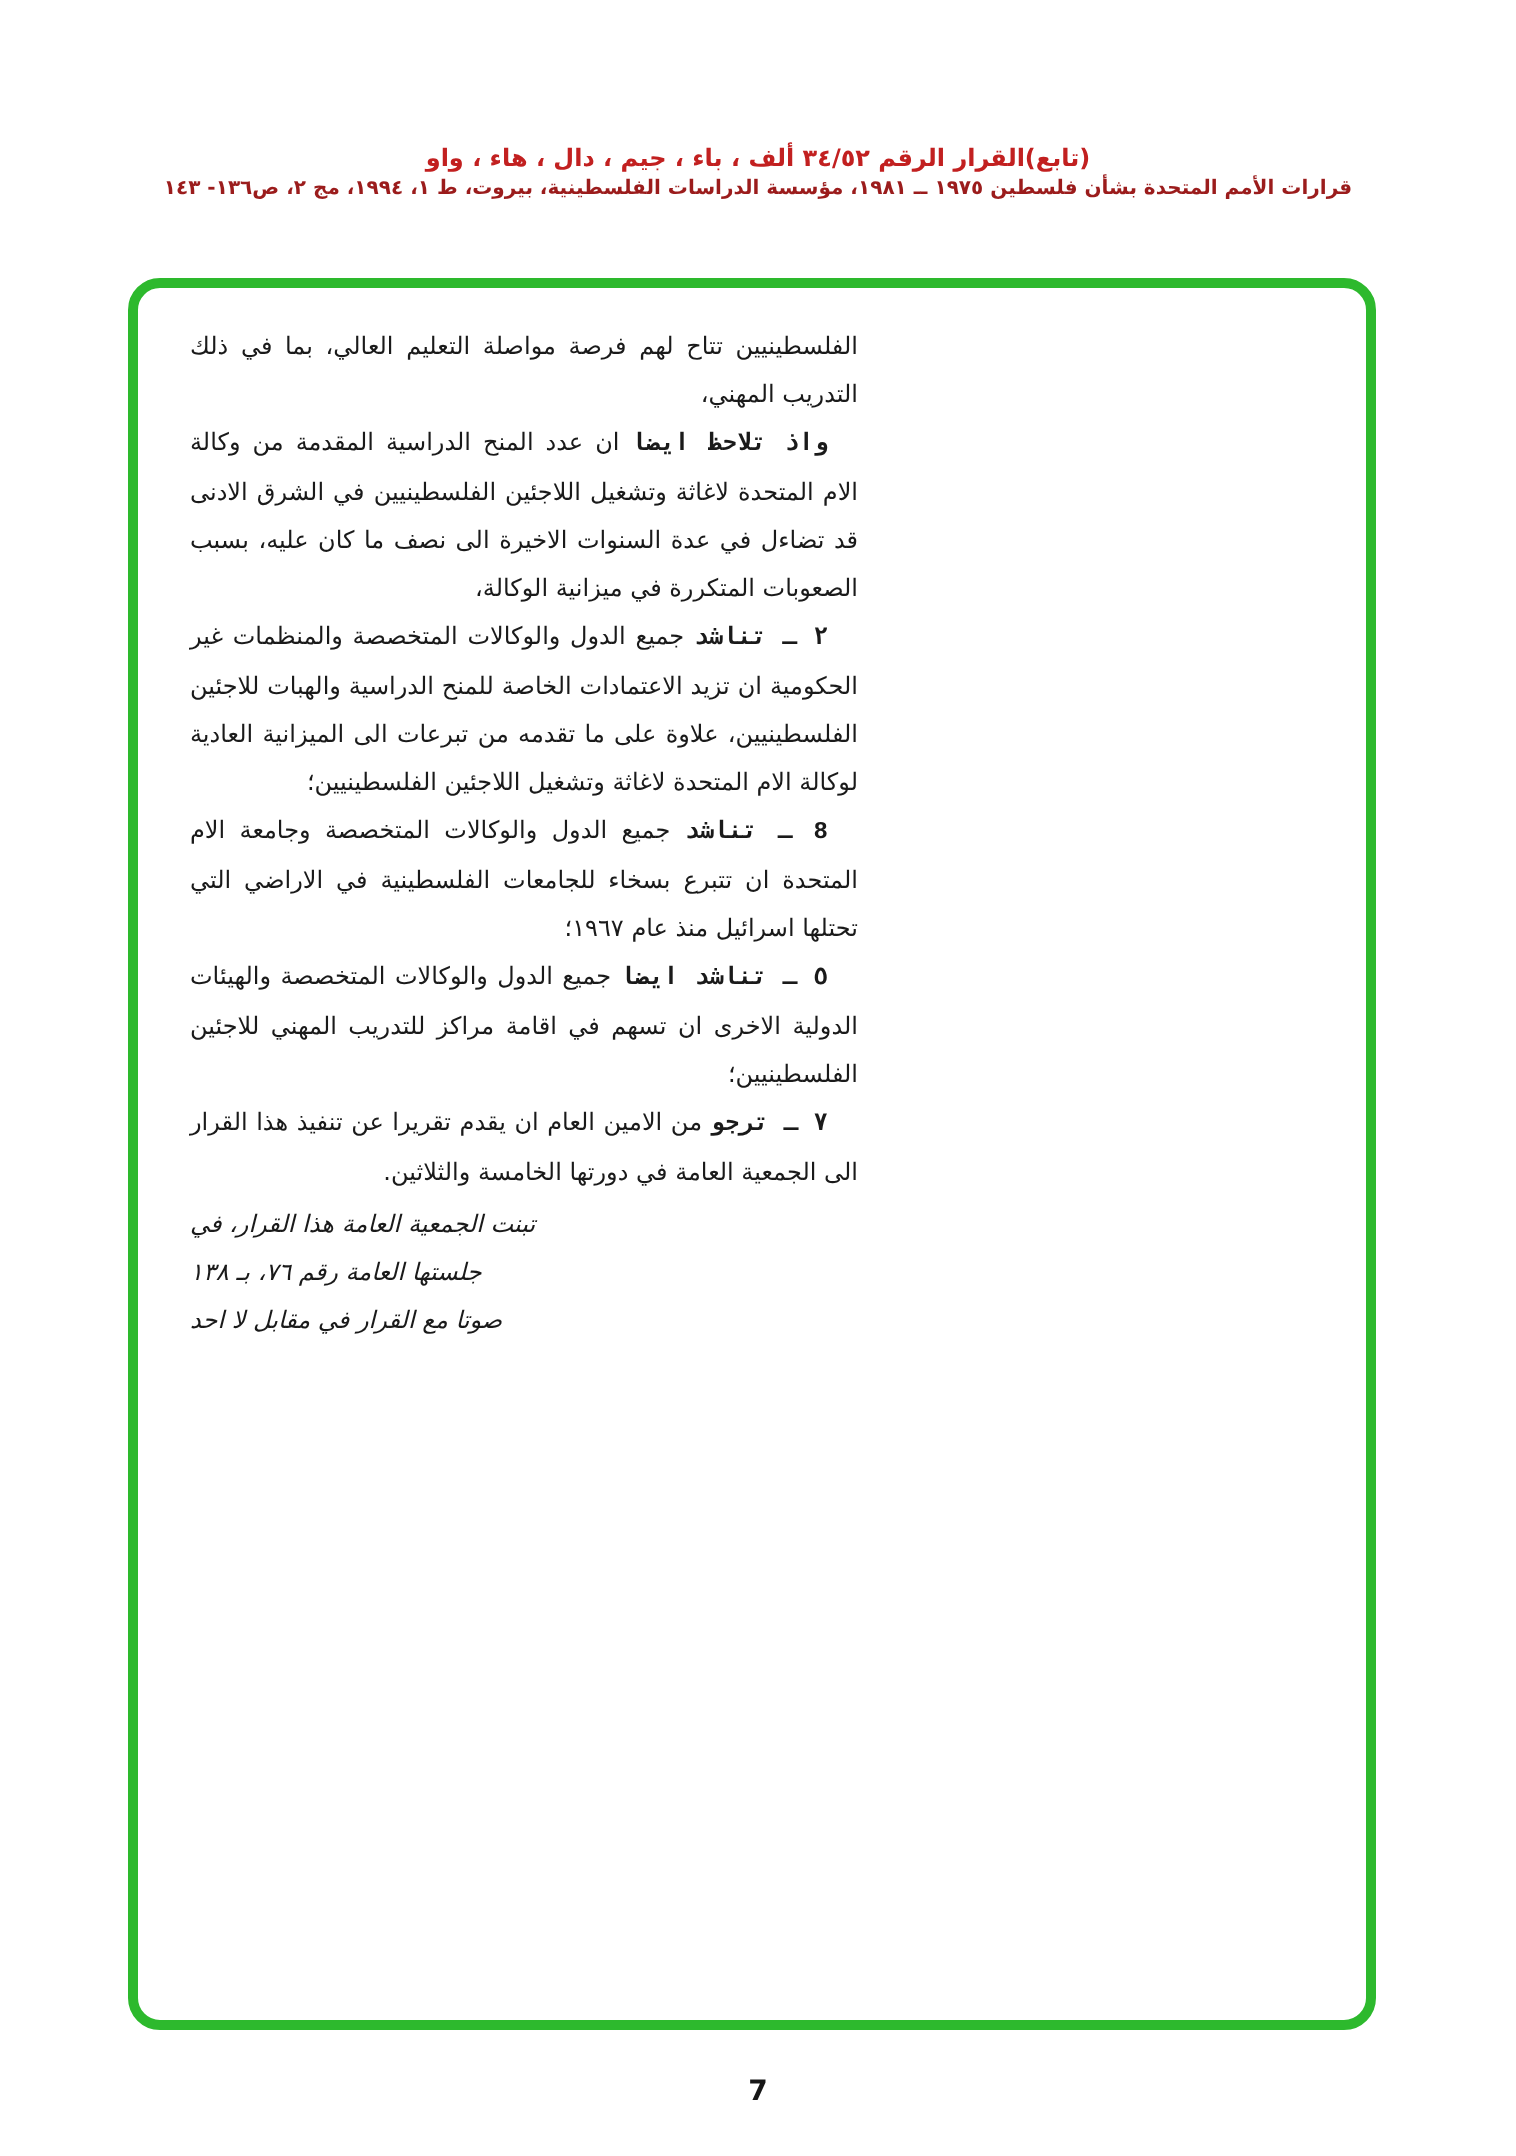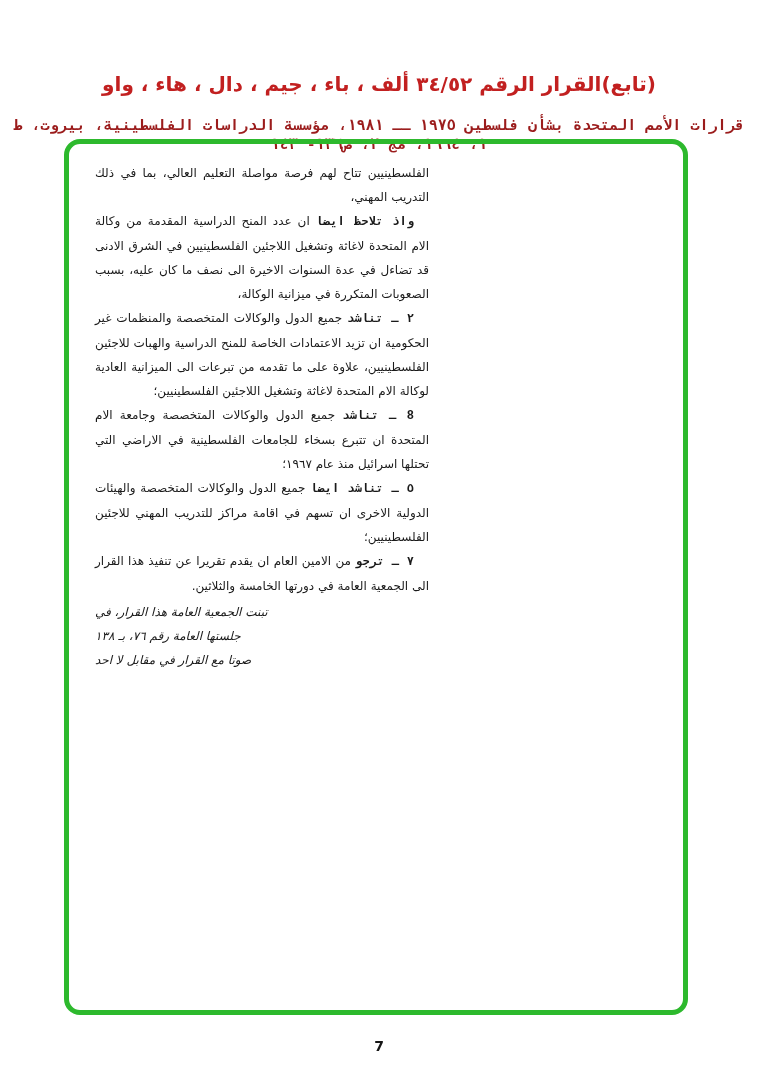--- a/index.html
+++ b/index.html
@@ -19,31 +19,30 @@
   }
   .doc-header {
     position: absolute;
     top: 72px;
     left: 0;
     right: 0;
     text-align: center;
     direction: rtl;
   }
   .header-title {
-    font-size: 20px;
+    font-size: 12px;
     font-weight: bold;
     color: var(--header_red, #c22020);
     letter-spacing: 0.2px;
-    margin-bottom: 20px;
+    margin-bottom: 3px;
   }
   .header-source {
-    font-size: 15px;
+    font-size: 10px;
     font-weight: bold;
     color: var(--source_red, #9b1c1c);
-    font-family: Liberation Mono, monospace;
   }
   .green-frame {
     position: absolute;
     left: 64px;
     top: 139px;
     width: 614px;
     height: 866px;
     border: 5px solid var(--frame_green, #2db92d);
     border-radius: 16px;
     background: transparent;

